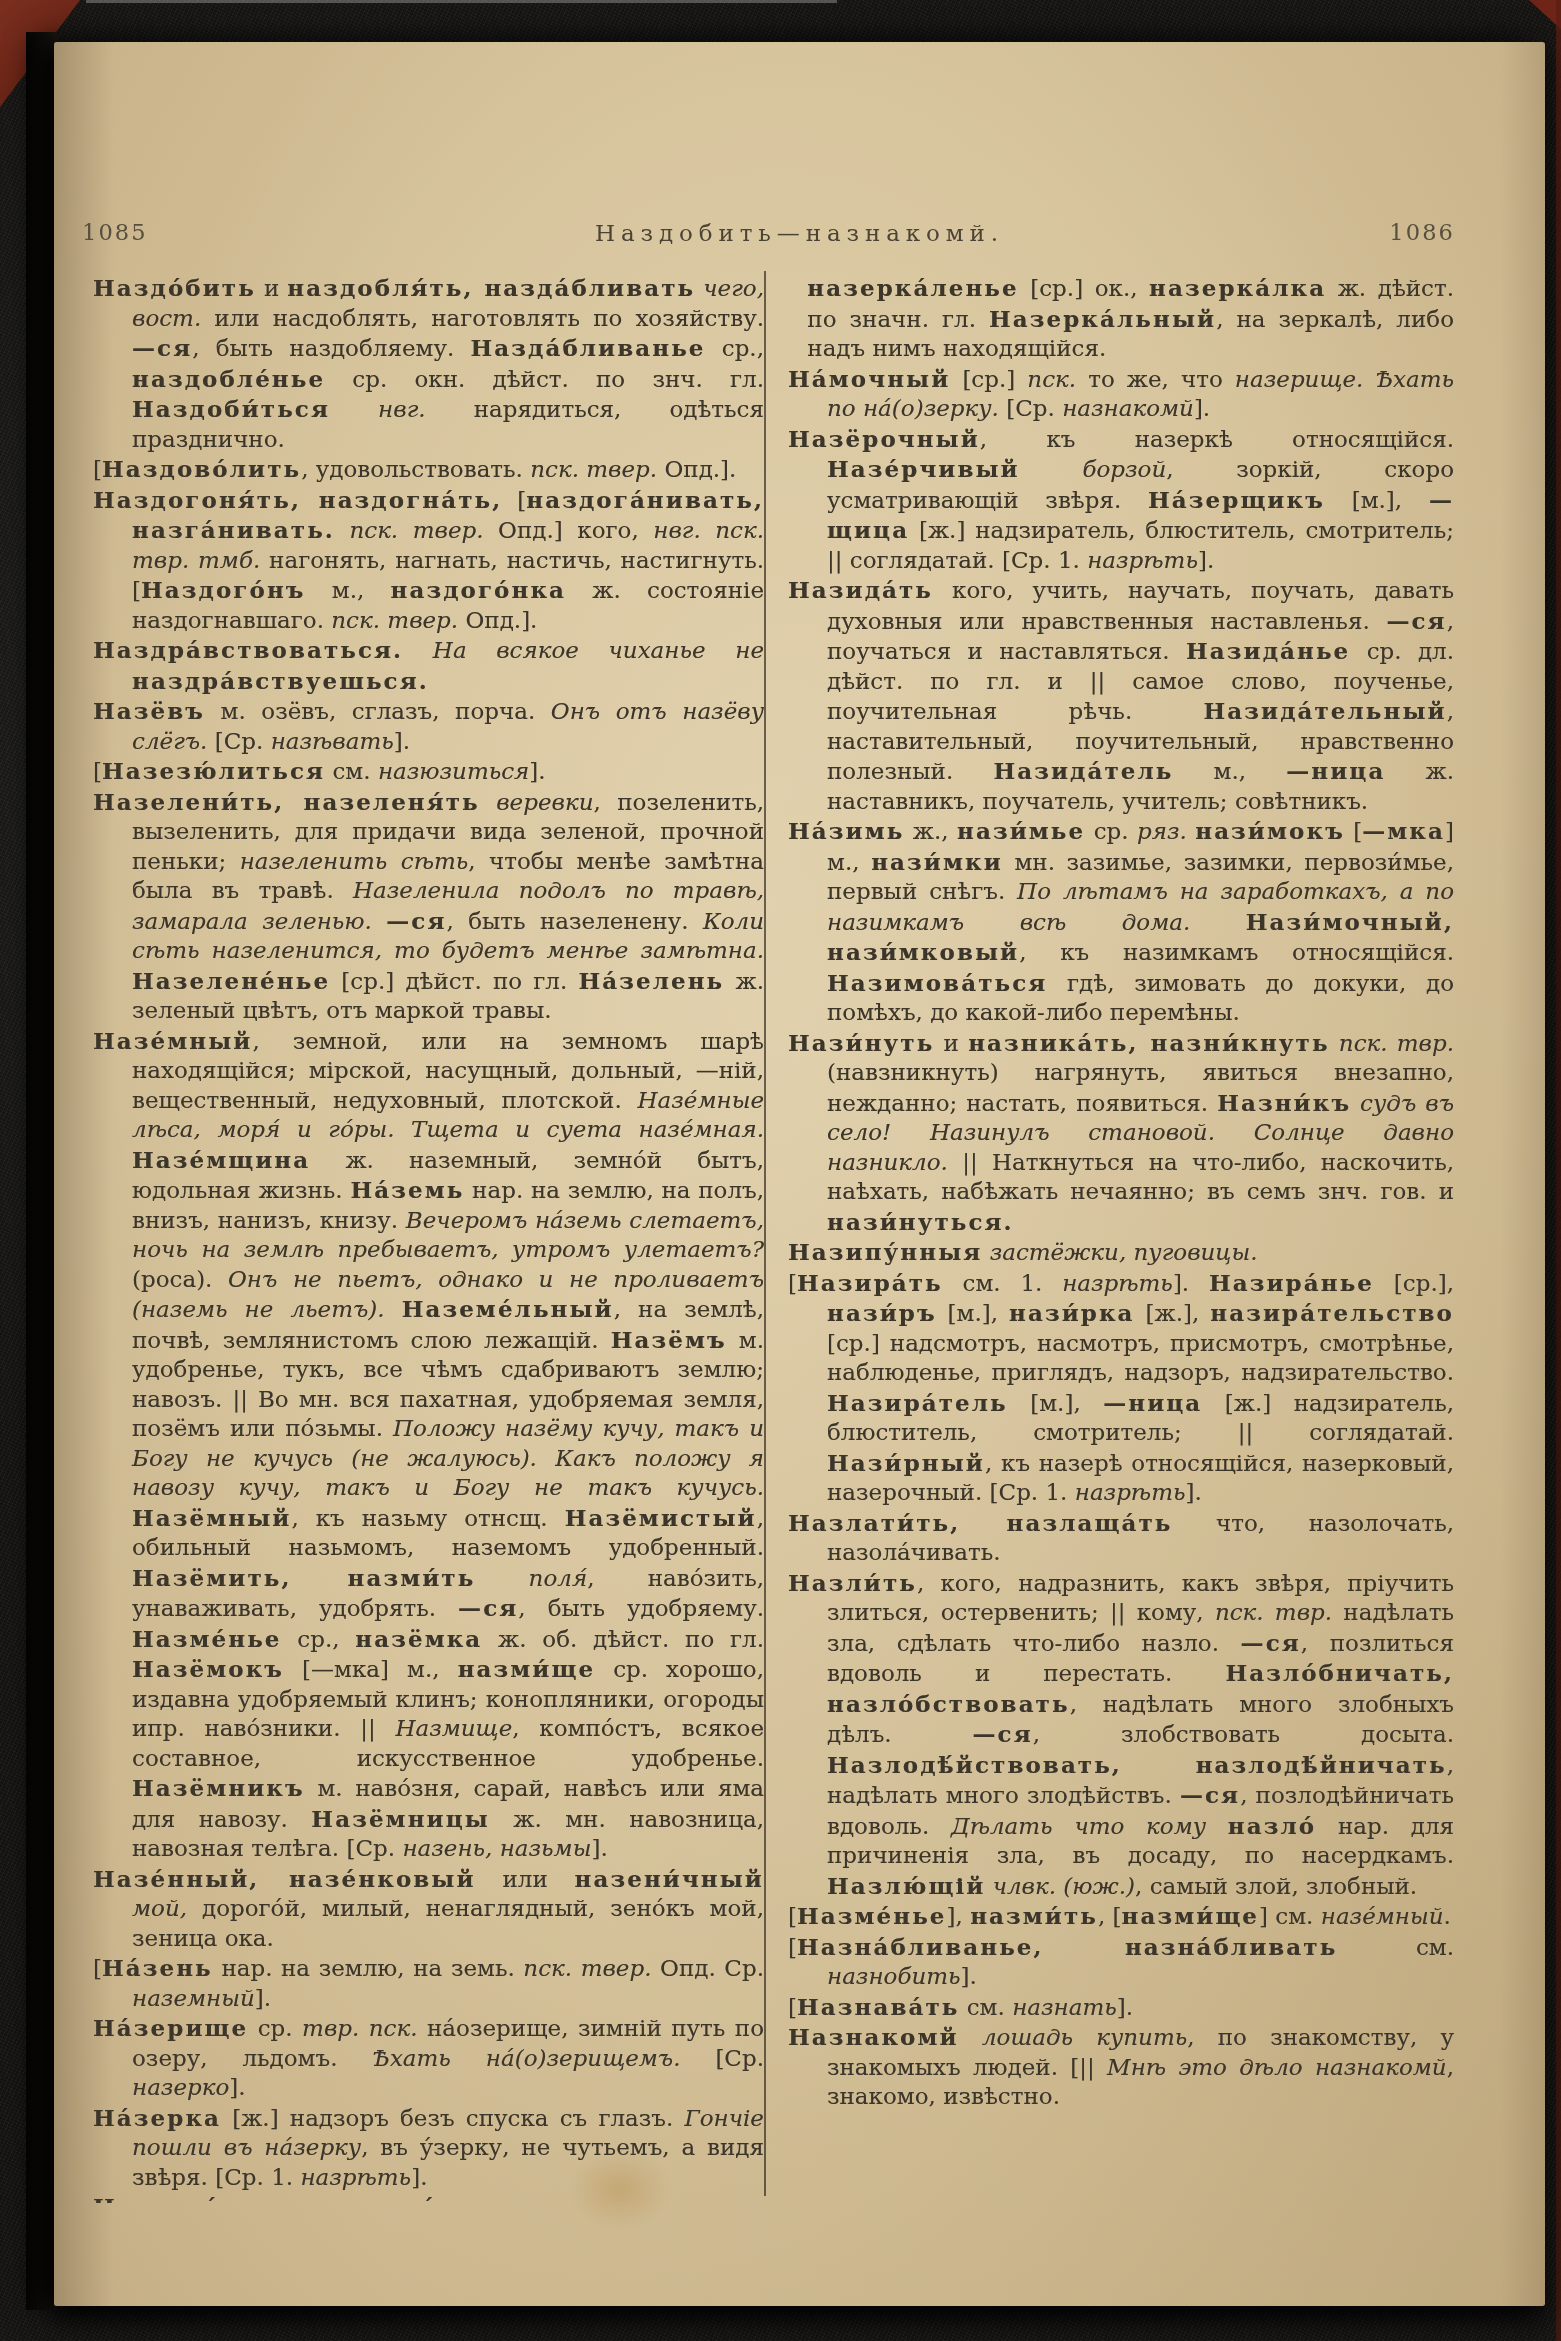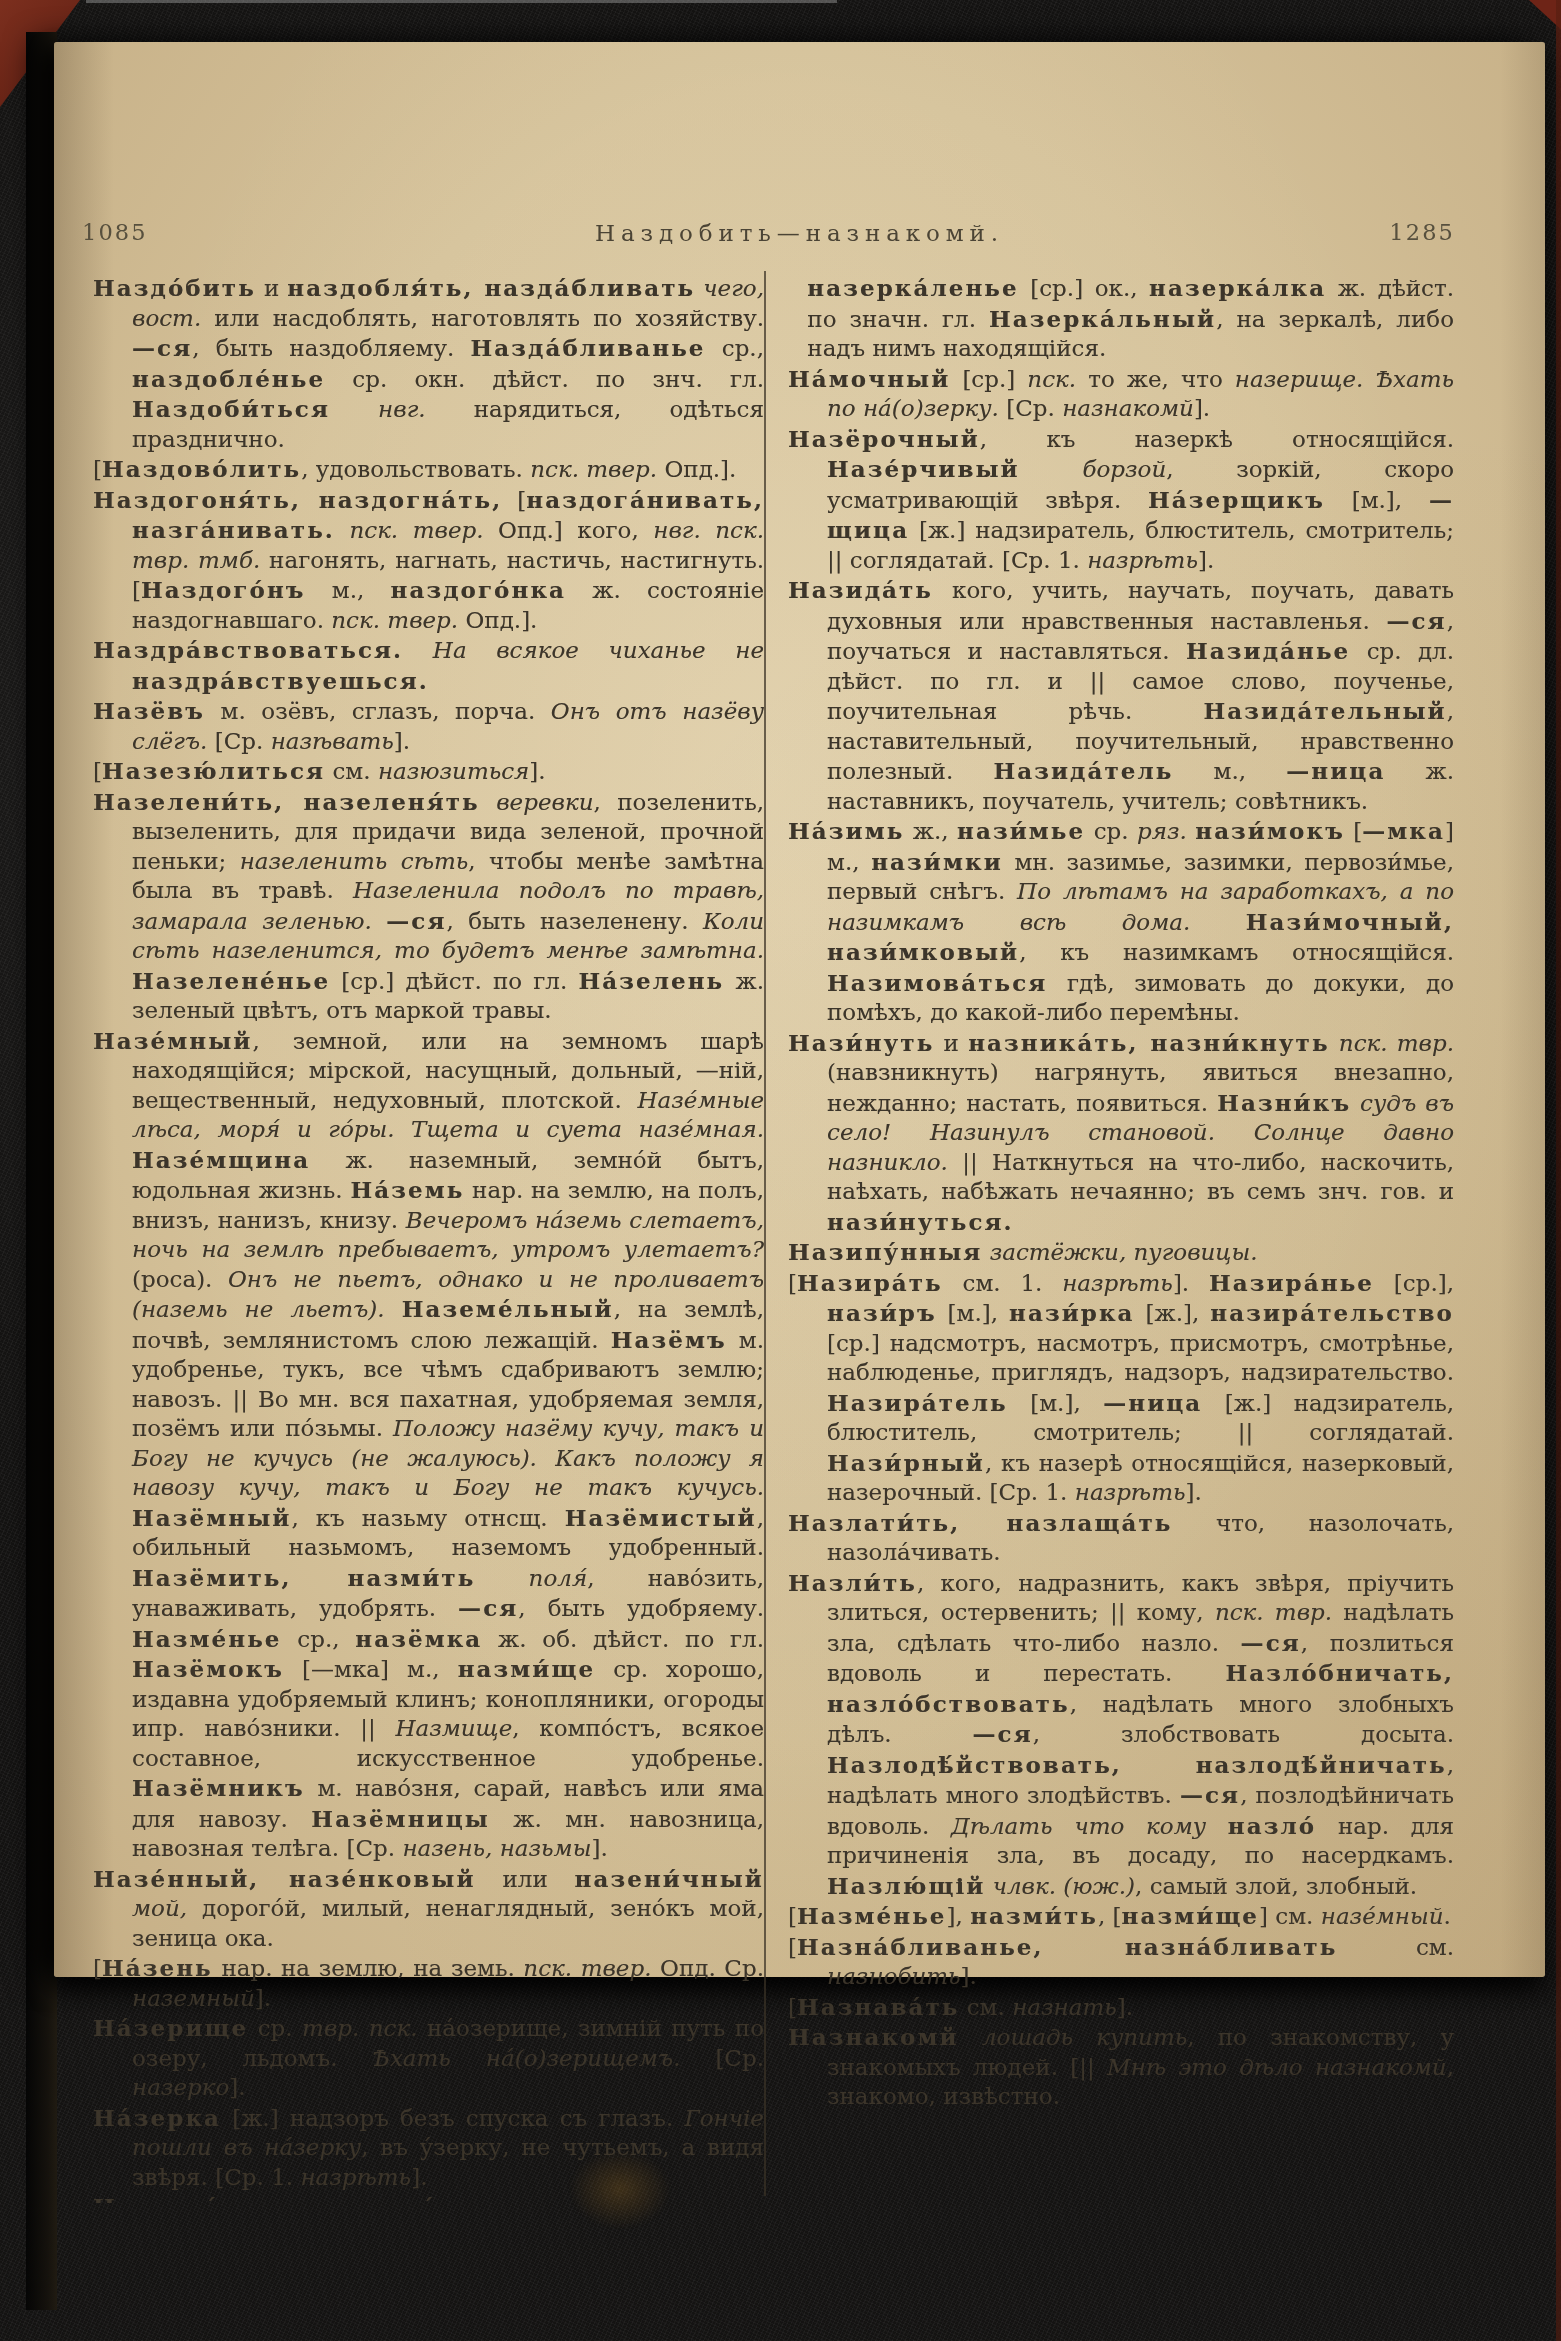--- a/index.html
+++ b/index.html
@@ -29,21 +29,21 @@
   }
   .top-edge{
     position:absolute;left:86px;top:0;width:751px;height:2.7px;
     background:rgba(200,200,200,.35);filter:blur(0.5px);
   }
   .binding{
     position:absolute;left:26px;top:32px;width:31px;height:2278px;
     background:linear-gradient(to right,#050505,#15120d 70%,#201b12);
   }
   .page{
-    position:absolute;left:54px;top:42px;width:1491px;height:1935px;
+    position:absolute;left:54px;top:42px;width:1491px;height:2264px;
     background:
       radial-gradient(ellipse at 48% 38%, rgba(255,248,225,0.18), transparent 62%),
       radial-gradient(ellipse at 90% 85%, rgba(120,90,40,0.10), transparent 55%),
       radial-gradient(ellipse at 50% 45%, #dccaa4 0%, #d5c29a 55%, #c5ae85 100%);
     border-radius:2.7px;
     box-shadow:-19px 0 29.5px rgba(0,0,0,0.85), 0 13.4px 24px rgba(0,0,0,0.8);
   }
   .page-inner-shade{
     position:absolute;inset:0;border-radius:2.7px;
     background:linear-gradient(to right, rgba(40,25,10,0.22), transparent 4%, transparent 97%, rgba(40,25,10,0.12));
@@ -88,21 +88,21 @@
 <div class="right-edge"></div>
 <div class="top-edge"></div>
 <div class="binding"></div>
 
 <div class="page">
   <div class="page-inner-shade"></div>
   <div class="stain"></div>
 
   <div class="pagenum left">1085</div>
   <div class="running-title">Наздобить—назнакомй.</div>
-  <div class="pagenum right">1285</div>
+  <div class="pagenum right">1086</div>
 
   <div class="divider"></div>
 
   <div class="col left">
       <p><span class="b">Наздо́бить</span><span class="n"> и </span><span class="b">наздобля́ть, назда́бливать</span><span class="i"> чего, вост.</span><span class="n"> или насдоблять, наготовлять по хозяйству. </span><span class="b">—ся</span><span class="n">, быть наздобляему. </span><span class="b">Назда́бливанье</span><span class="n"> ср., </span><span class="b">наздобле́нье</span><span class="n"> ср. окн. дѣйст. по знч. гл. </span><span class="b">Наздоби́ться</span><span class="i"> нвг.</span><span class="n"> нарядиться, одѣться празднично.</span></p>
       <p><span class="n">[</span><span class="b">Наздово́лить</span><span class="n">, удовольствовать. </span><span class="i">пск. твер.</span><span class="n"> Опд.].</span></p>
       <p><span class="b">Наздогоня́ть, наздогна́ть,</span><span class="n"> [</span><span class="b">наздога́нивать, назга́нивать.</span><span class="i"> пск. твер.</span><span class="n"> Опд.] кого, </span><span class="i">нвг. пск. твр. тмб.</span><span class="n"> нагонять, нагнать, настичь, настигнуть. [</span><span class="b">Наздого́нъ</span><span class="n"> м., </span><span class="b">наздого́нка</span><span class="n"> ж. состояніе наздогнавшаго. </span><span class="i">пск. твер.</span><span class="n"> Опд.].</span></p>
       <p><span class="b">Наздра́вствоваться.</span><span class="i"> На всякое чиханье не </span><span class="b">наздра́вствуешься.</span></p>
       <p><span class="b">Назёвъ</span><span class="n"> м. озёвъ, сглазъ, порча. </span><span class="i">Онъ отъ назёву слёгъ.</span><span class="n"> [Ср. </span><span class="i">назѣвать</span><span class="n">].</span></p>
       <p><span class="n">[</span><span class="b">Назезю́литься</span><span class="n"> см. </span><span class="i">назюзиться</span><span class="n">].</span></p>

